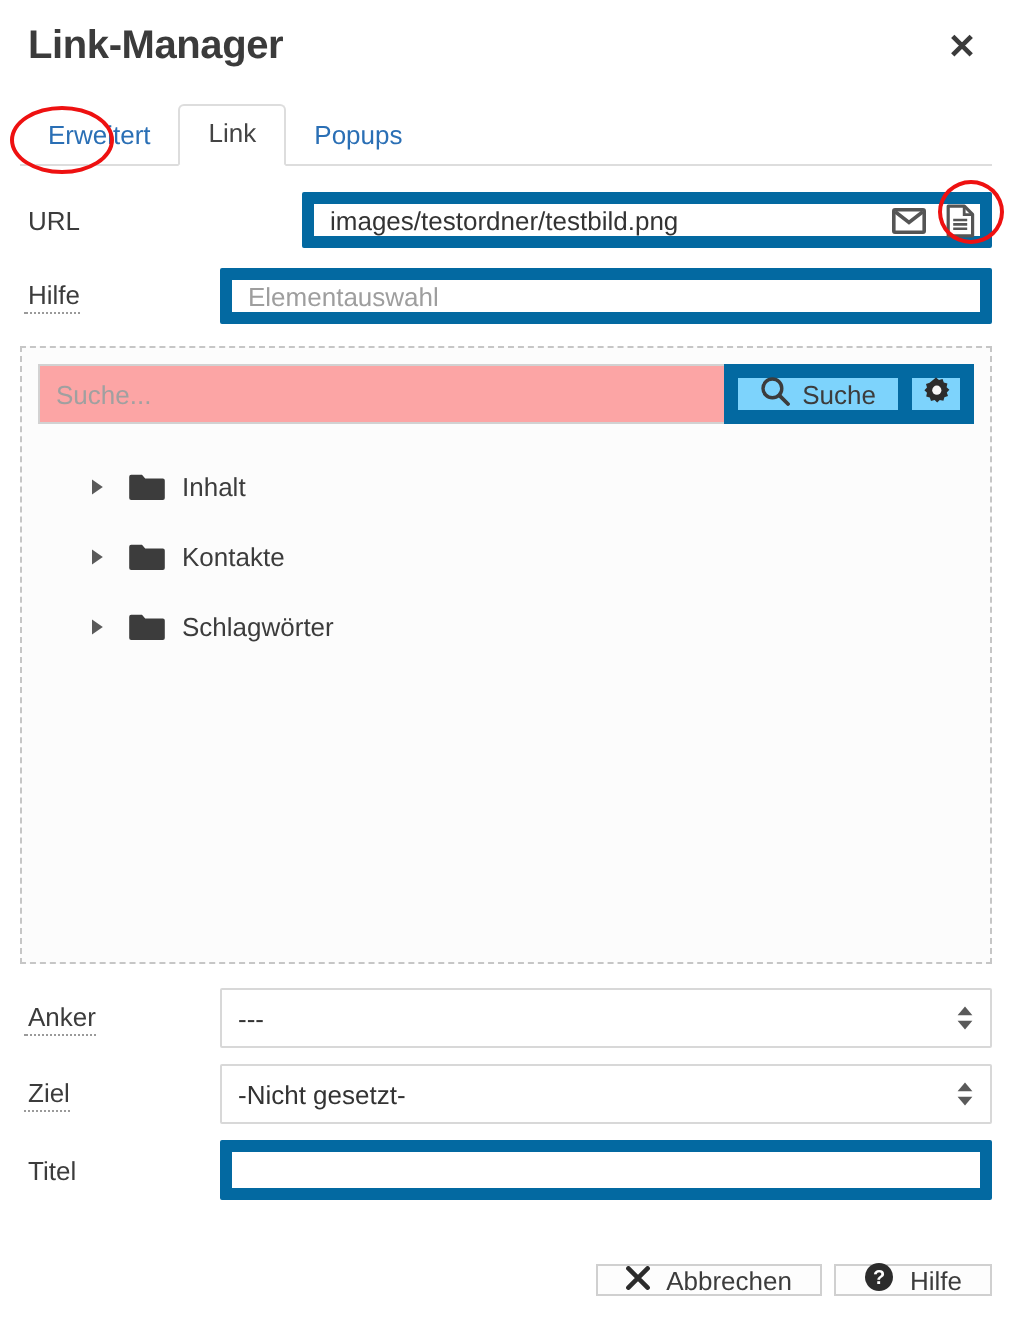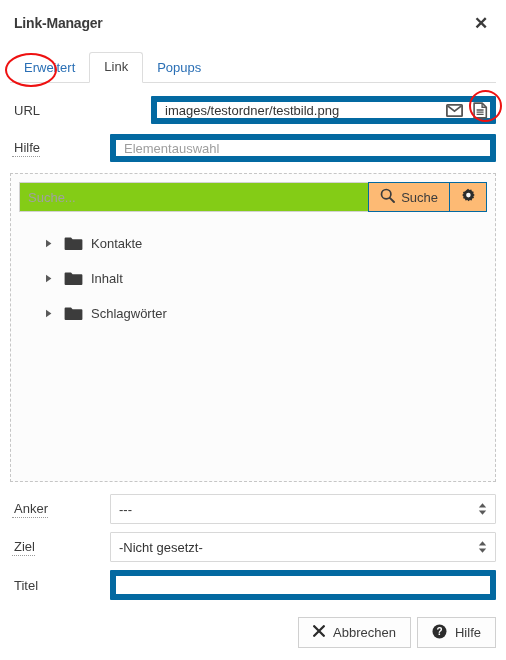--- a/index.html
+++ b/index.html
@@ -19,21 +19,21 @@
 
   
   .titlebar {
     position: relative;
     height: 46px;
     padding: 0 14px;
     display: flex;
     align-items: center;
   }
   .dialog-title {
-    font-size: 14px;
+    font-size: 20px;
     font-weight: bold;
     color: #3b3b3b;
     letter-spacing: -0.2px;
   }
   .close-btn {
     position: absolute;
     right: 14px;
     top: 12px;
     width: 22px;
     height: 22px;
@@ -142,33 +142,33 @@
     display: flex;
     height: 30px;
     box-sizing: border-box;
   }
   .search-input {
     box-sizing: border-box;
     flex: 1 1 auto;
     height: 30px;
     border: 1px solid #d2d2d2;
     border-right: none;
-    background: #84cc16;
+    background: #fca5a5;
     font-family: "Liberation Sans", sans-serif;
     font-size: 13px;
     padding: 0 8px;
     outline: none;
     color: #333;
   }
   .search-input::placeholder { color: #a0a0a0; }
   .search-btn, .gear-btn {
     box-sizing: border-box;
     height: 30px;
-    border: 1px solid #0369a1;
-    background: #fdba74;
+    border: 7px solid #0369a1;
+    background: #7dd3fc;
     display: flex;
     align-items: center;
     justify-content: center;
     gap: 6px;
     cursor: pointer;
     font-size: 13px;
     color: #3c3c3c;
   }
   .search-btn { padding: 0 11px; border-right: none; }
   .gear-btn { width: 38px; }
@@ -236,21 +236,21 @@
   
   .footer {
     position: absolute;
     right: 10px;
     bottom: 12px;
     display: flex;
     gap: 6px;
   }
   .btn {
     box-sizing: border-box;
-    height: 31px;
+    height: 16px;
     border: 1px solid #d0d0d0;
     background: #fdfdfd;
     border-radius: 0;
     display: flex;
     align-items: center;
     justify-content: center;
     gap: 8px;
     padding: 0 14px;
     font-size: 13px;
     color: #3c3c3c;
@@ -347,35 +347,35 @@
       <span class="tree-arrow">
         <svg width="8" height="9" viewBox="0 0 8 9">
             <path d="M1 0.8 L6.4 4.5 L1 8.2 Z" fill="#5a5a5a"></path>
           </svg>
       </span>
       <span class="tree-folder">
         <svg width="19" height="15" viewBox="0 0 19 15">
           <path d="M0.6 2.4 A1 1 0 0 1 1.6 1.4 H7.0 L8.6 3.2 H17.4 A1 1 0 0 1 18.4 4.2 V13.0 A1 1 0 0 1 17.4 14.0 H1.6 A1 1 0 0 1 0.6 13.0 Z" fill="#3c3c3c"></path>
         </svg>
       </span>
-      <span class="tree-label">Kontakte</span>
+      <span class="tree-label">Inhalt</span>
     </div>
 
     <div class="tree-item">
       <span class="tree-arrow">
         <svg width="8" height="9" viewBox="0 0 8 9">
             <path d="M1 0.8 L6.4 4.5 L1 8.2 Z" fill="#5a5a5a"></path>
           </svg>
       </span>
       <span class="tree-folder">
         <svg width="19" height="15" viewBox="0 0 19 15">
           <path d="M0.6 2.4 A1 1 0 0 1 1.6 1.4 H7.0 L8.6 3.2 H17.4 A1 1 0 0 1 18.4 4.2 V13.0 A1 1 0 0 1 17.4 14.0 H1.6 A1 1 0 0 1 0.6 13.0 Z" fill="#3c3c3c"></path>
         </svg>
       </span>
-      <span class="tree-label">Inhalt</span>
+      <span class="tree-label">Kontakte</span>
     </div>
 
 
     <div class="tree-item">
       <span class="tree-arrow">
         <svg width="8" height="9" viewBox="0 0 8 9">
             <path d="M1 0.8 L6.4 4.5 L1 8.2 Z" fill="#5a5a5a"></path>
           </svg>
       </span>
       <span class="tree-folder">

